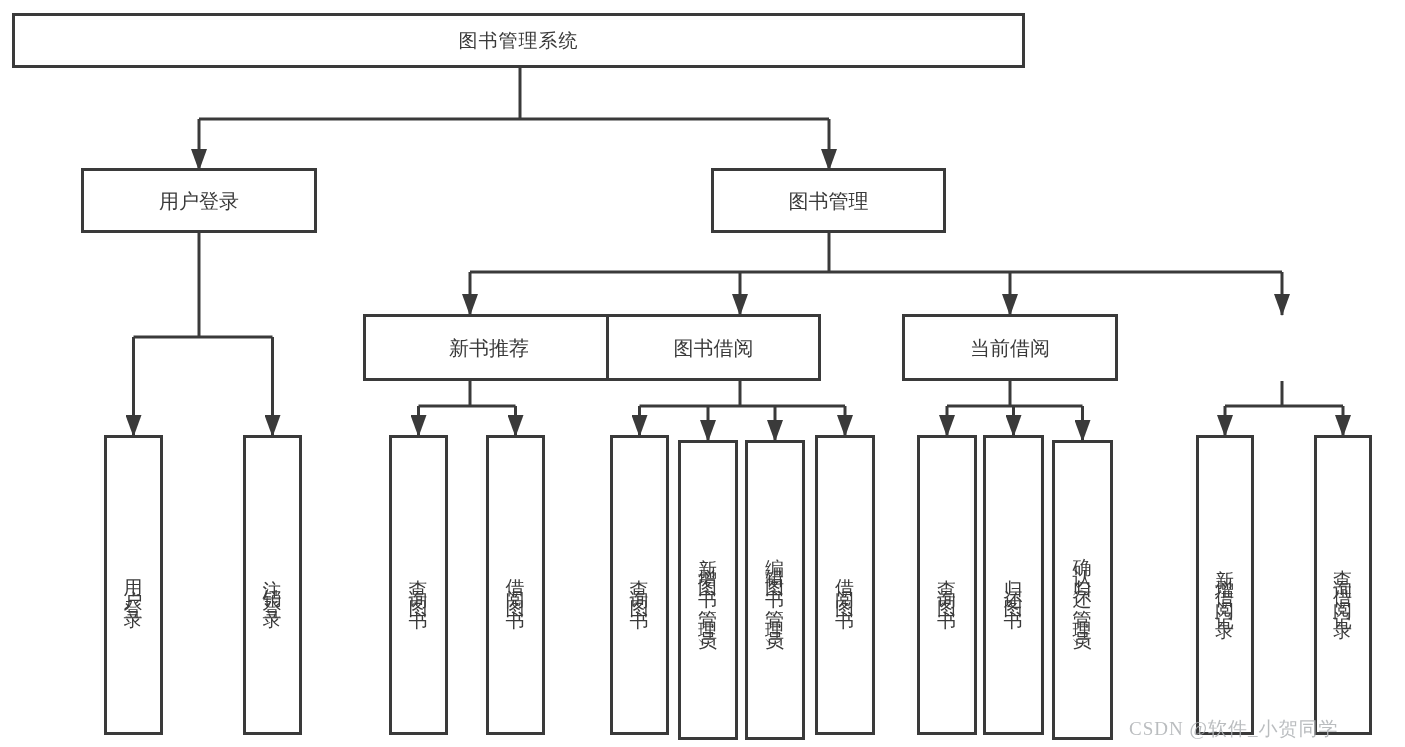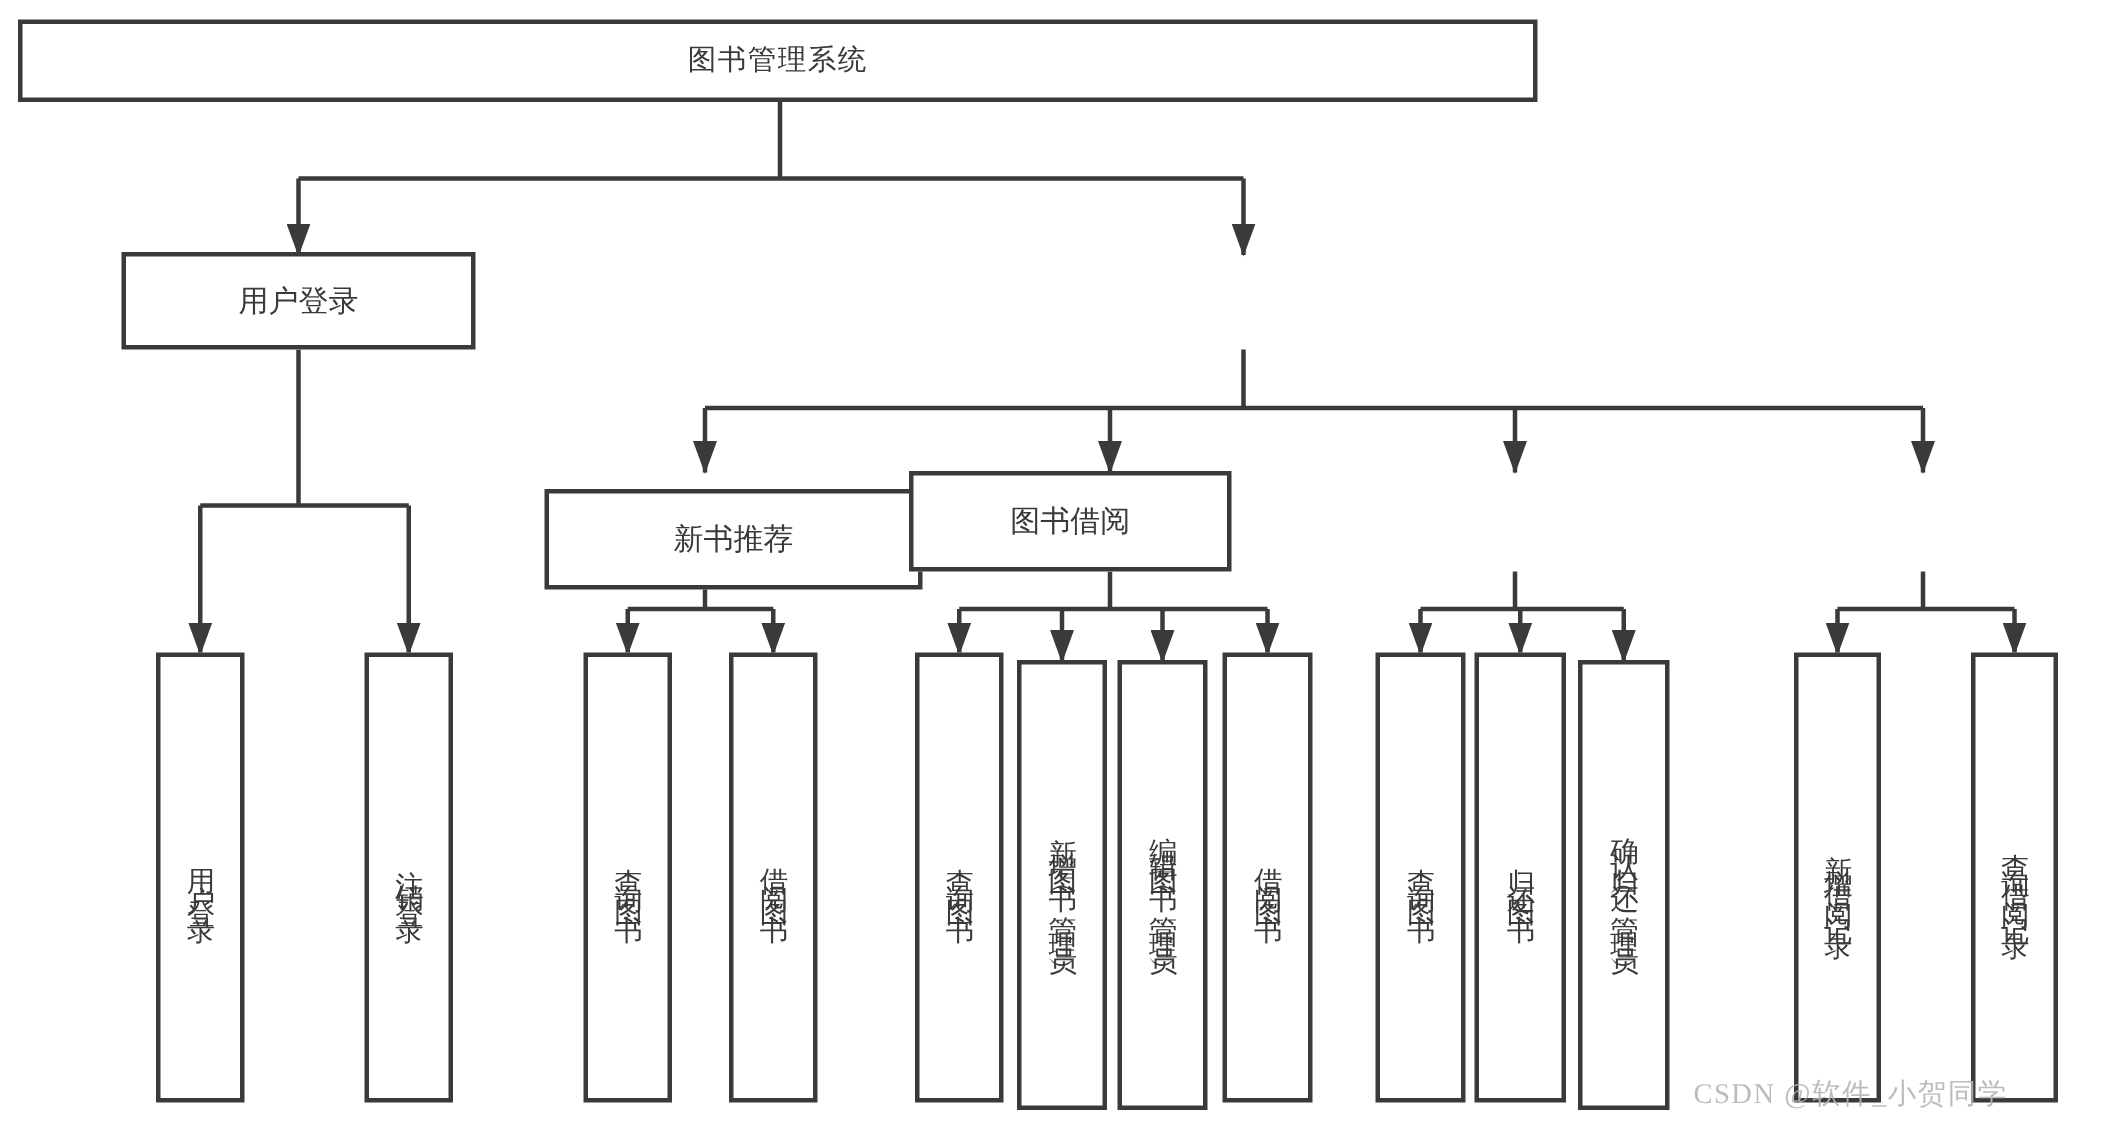--- a/index.html
+++ b/index.html
@@ -117,23 +117,25 @@
       <line x1="1282" y1="381" x2="1282" y2="406"></line>
       <line x1="1225" y1="406" x2="1343" y2="406"></line>
       <line x1="1225" y1="406" x2="1225" y2="436" marker-end="url(#arrow)"></line>
       <line x1="1343" y1="406" x2="1343" y2="436" marker-end="url(#arrow)"></line>
     </g>
   </svg>
 
   <div class="box root" style="left:12px; top:13px; width:1013px; height:55px">图书管理系统</div>
 
   <div class="box" style="left:81px; top:168px; width:236px; height:65px">用户登录</div>
+  <div class="box" style="left:711px; top:168px; width:235px; height:65px">图书管理</div>
 
-  <div class="box" style="left:363px; top:326px; width:252px; height:67px">新书推荐</div>
+  <div class="box" style="left:363px; top:314px; width:252px; height:67px">新书推荐</div>
   <div class="box" style="left:606px; top:314px; width:215px; height:67px">图书借阅</div>
+  <div class="box" style="left:902px; top:314px; width:216px; height:67px">当前借阅</div>
 
   <div class="box v" style="left:104px; top:435px; width:59px; height:300px">用户登录</div>
   <div class="box v" style="left:243px; top:435px; width:59px; height:300px">注销登录</div>
 
   <div class="box v" style="left:389px; top:435px; width:59px; height:300px">查询图书</div>
   <div class="box v" style="left:486px; top:435px; width:59px; height:300px">借阅图书</div>
 
   <div class="box v" style="left:610px; top:435px; width:59px; height:300px">查询图书</div>
   <div class="box v" style="left:678px; top:440px; width:60px; height:300px">新增图书（管理员）</div>
   <div class="box v" style="left:745px; top:440px; width:60px; height:300px">编辑图书（管理员）</div>

